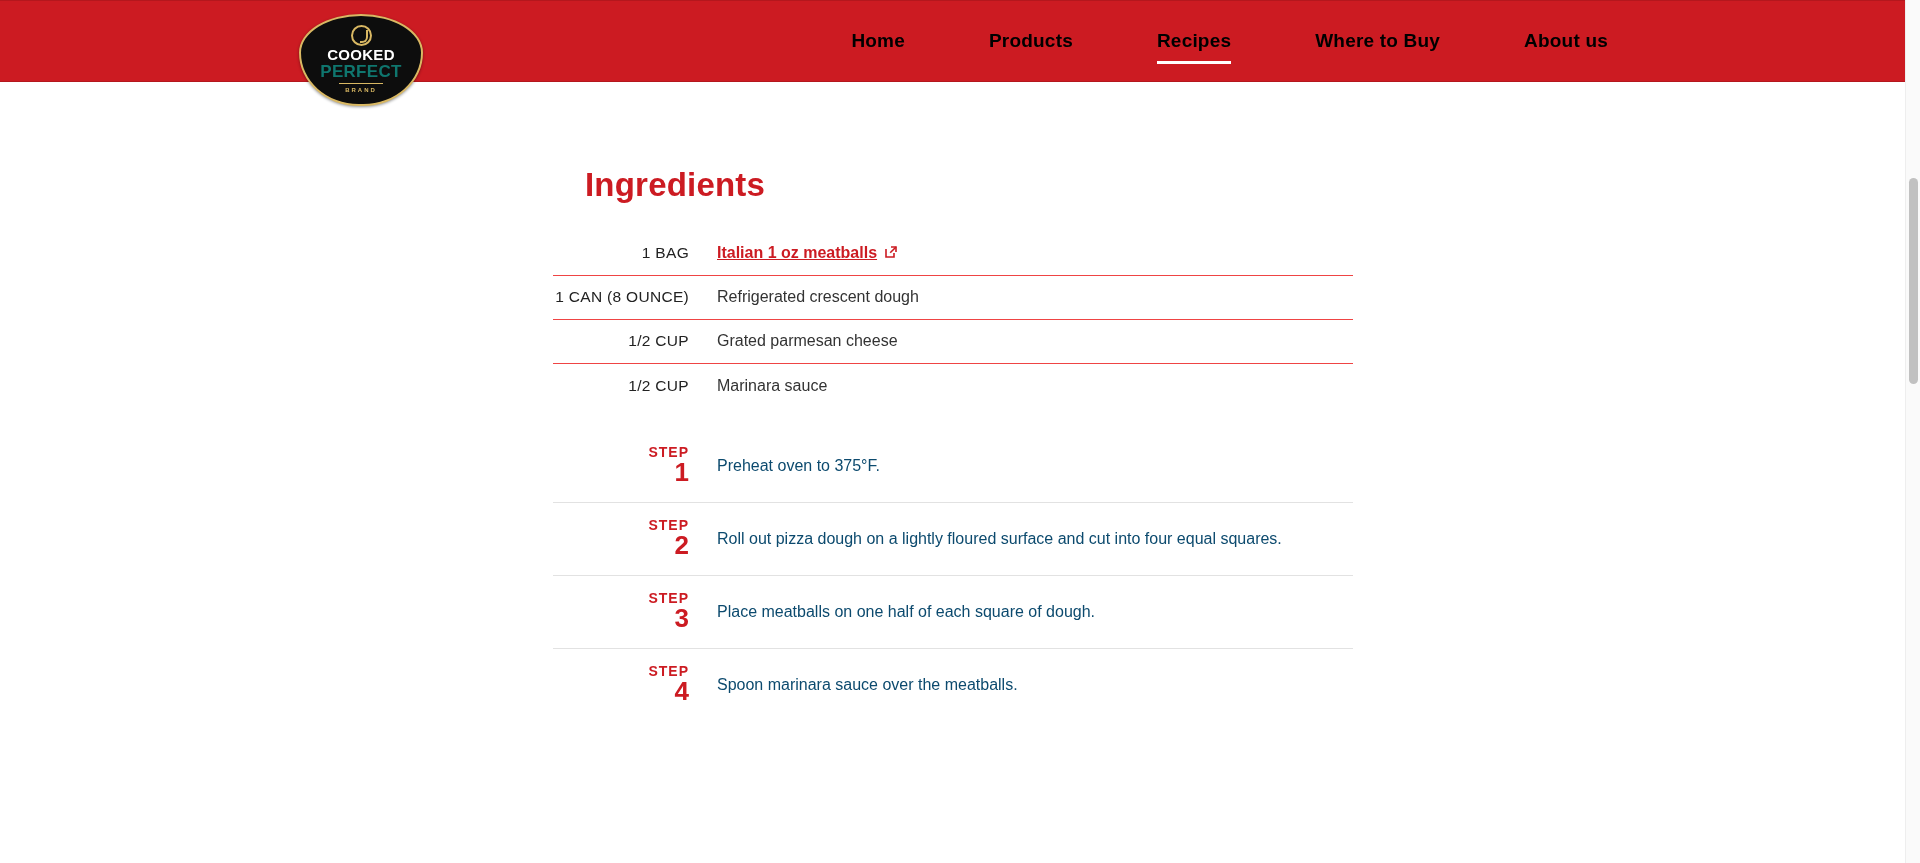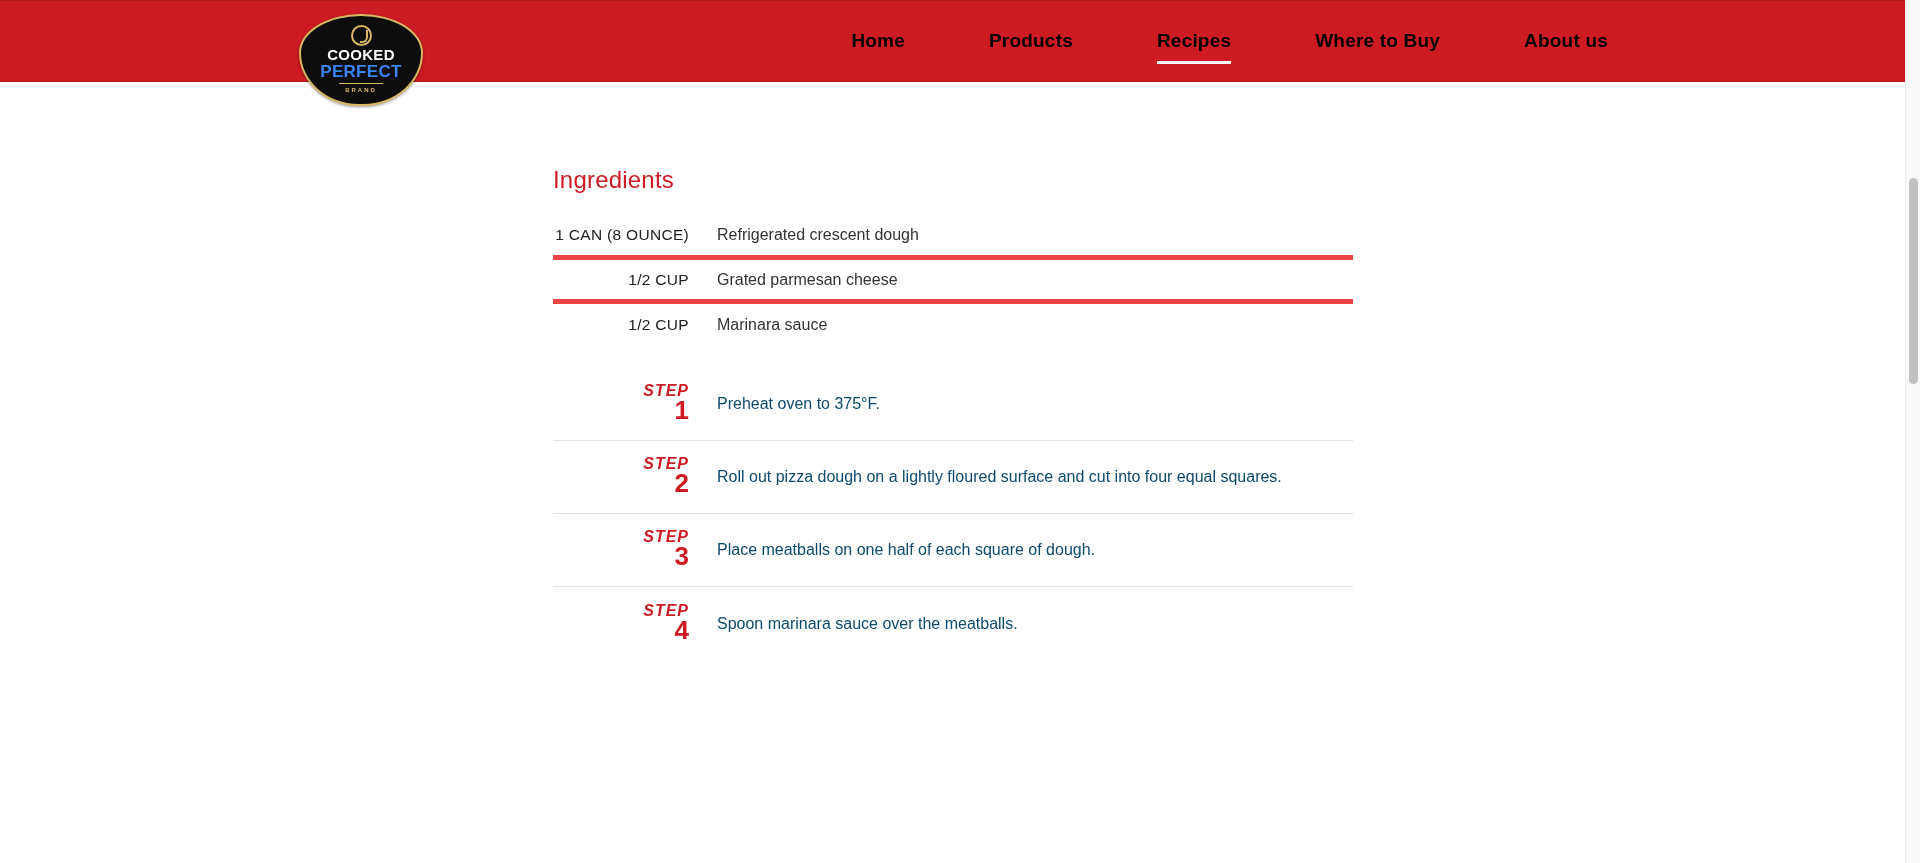--- a/index.html
+++ b/index.html
@@ -63,21 +63,21 @@
   }
   .logo-line1 {
     color: #fff;
     font-family: "Liberation Sans", sans-serif;
     font-weight: bold;
     font-size: 15px;
     letter-spacing: .3px;
     line-height: 16px;
   }
   .logo-line2 {
-    color: #3b82f6;
+    color: #0f766e;
     font-family: "Liberation Sans", sans-serif;
     font-weight: bold;
     font-size: 17px;
     letter-spacing: .3px;
     line-height: 18px;
   }
   .logo-brand {
     margin-top: 3px;
     color: #d9b863;
     font-size: 6px;
@@ -124,36 +124,37 @@
 
   
   .content {
     position: relative;
     width: 1920px;
     padding-left: 553px;
   }
 
   .section-title {
     color: #cc1b22;
-    font-size: 24px;
-    font-weight: normal;
+    font-size: 33px;
+    font-weight: bold;
     letter-spacing: .2px;
     font-family: "Liberation Sans", sans-serif;
+    margin-left: 32px;
   }
 
   #ingredients-title { margin-top: 84px; }
   #instructions-title { margin-top: 76px; }
 
   table.list {
     width: 800px;
     border-collapse: collapse;
     margin-top: 18px;
   }
   table.list td {
-    border-top: 5px solid #ef4444;
+    border-top: 1px solid #ef4444;
     padding: 0;
     vertical-align: middle;
   }
   table.list tr:first-child td { border-top: none; }
 
   .qty-cell {
     width: 150px;
     text-align: right;
     padding-right: 14px !important;
     color: #222;
@@ -192,25 +193,24 @@
   }
   table.steps tr:first-child td { border-top: none; }
   .step-cell {
     width: 150px;
     text-align: right;
     padding: 10px 14px 10px 0 !important;
     height: 73px;
   }
   .step-word {
     color: #cc1b22;
-    font-size: 16px;
+    font-size: 14px;
     font-weight: bold;
     letter-spacing: 1px;
     line-height: 13px;
-    font-style: italic;
   }
   .step-num {
     color: #cc1b22;
     font-size: 26px;
     font-weight: bold;
     line-height: 27px;
   }
   .step-text {
     padding-left: 14px !important;
     color: #0c4a6e;
@@ -259,20 +259,30 @@
   </nav>
 </div>
 
 <div class="content">
 
   <h2 class="section-title" id="ingredients-title">Ingredients</h2>
 
   <table class="list">
     <tbody>
       <tr>
+        <td class="qty-cell">1 BAG</td>
+        <td class="name-cell">
+          <a href="#">Italian 1 oz meatballs</a><span class="ext-icon"><svg width="14" height="14" viewBox="0 0 14 14">
+            <path d="M2,4 L2,12 L10,12 L10,8" fill="none" stroke="#cc1b22" stroke-width="1.6"></path>
+            <path d="M7,2 L12,2 L12,7" fill="none" stroke="#cc1b22" stroke-width="1.6"></path>
+            <path d="M6.2,7.8 L12,2" fill="none" stroke="#cc1b22" stroke-width="1.6"></path>
+          </svg></span>
+        </td>
+      </tr>
+      <tr>
         <td class="qty-cell">1 CAN (8 OUNCE)</td>
         <td class="name-cell">Refrigerated crescent dough</td>
       </tr>
       <tr>
         <td class="qty-cell">1/2 CUP</td>
         <td class="name-cell">Grated parmesan cheese</td>
       </tr>
       <tr>
         <td class="qty-cell">1/2 CUP</td>
         <td class="name-cell">Marinara sauce</td>

